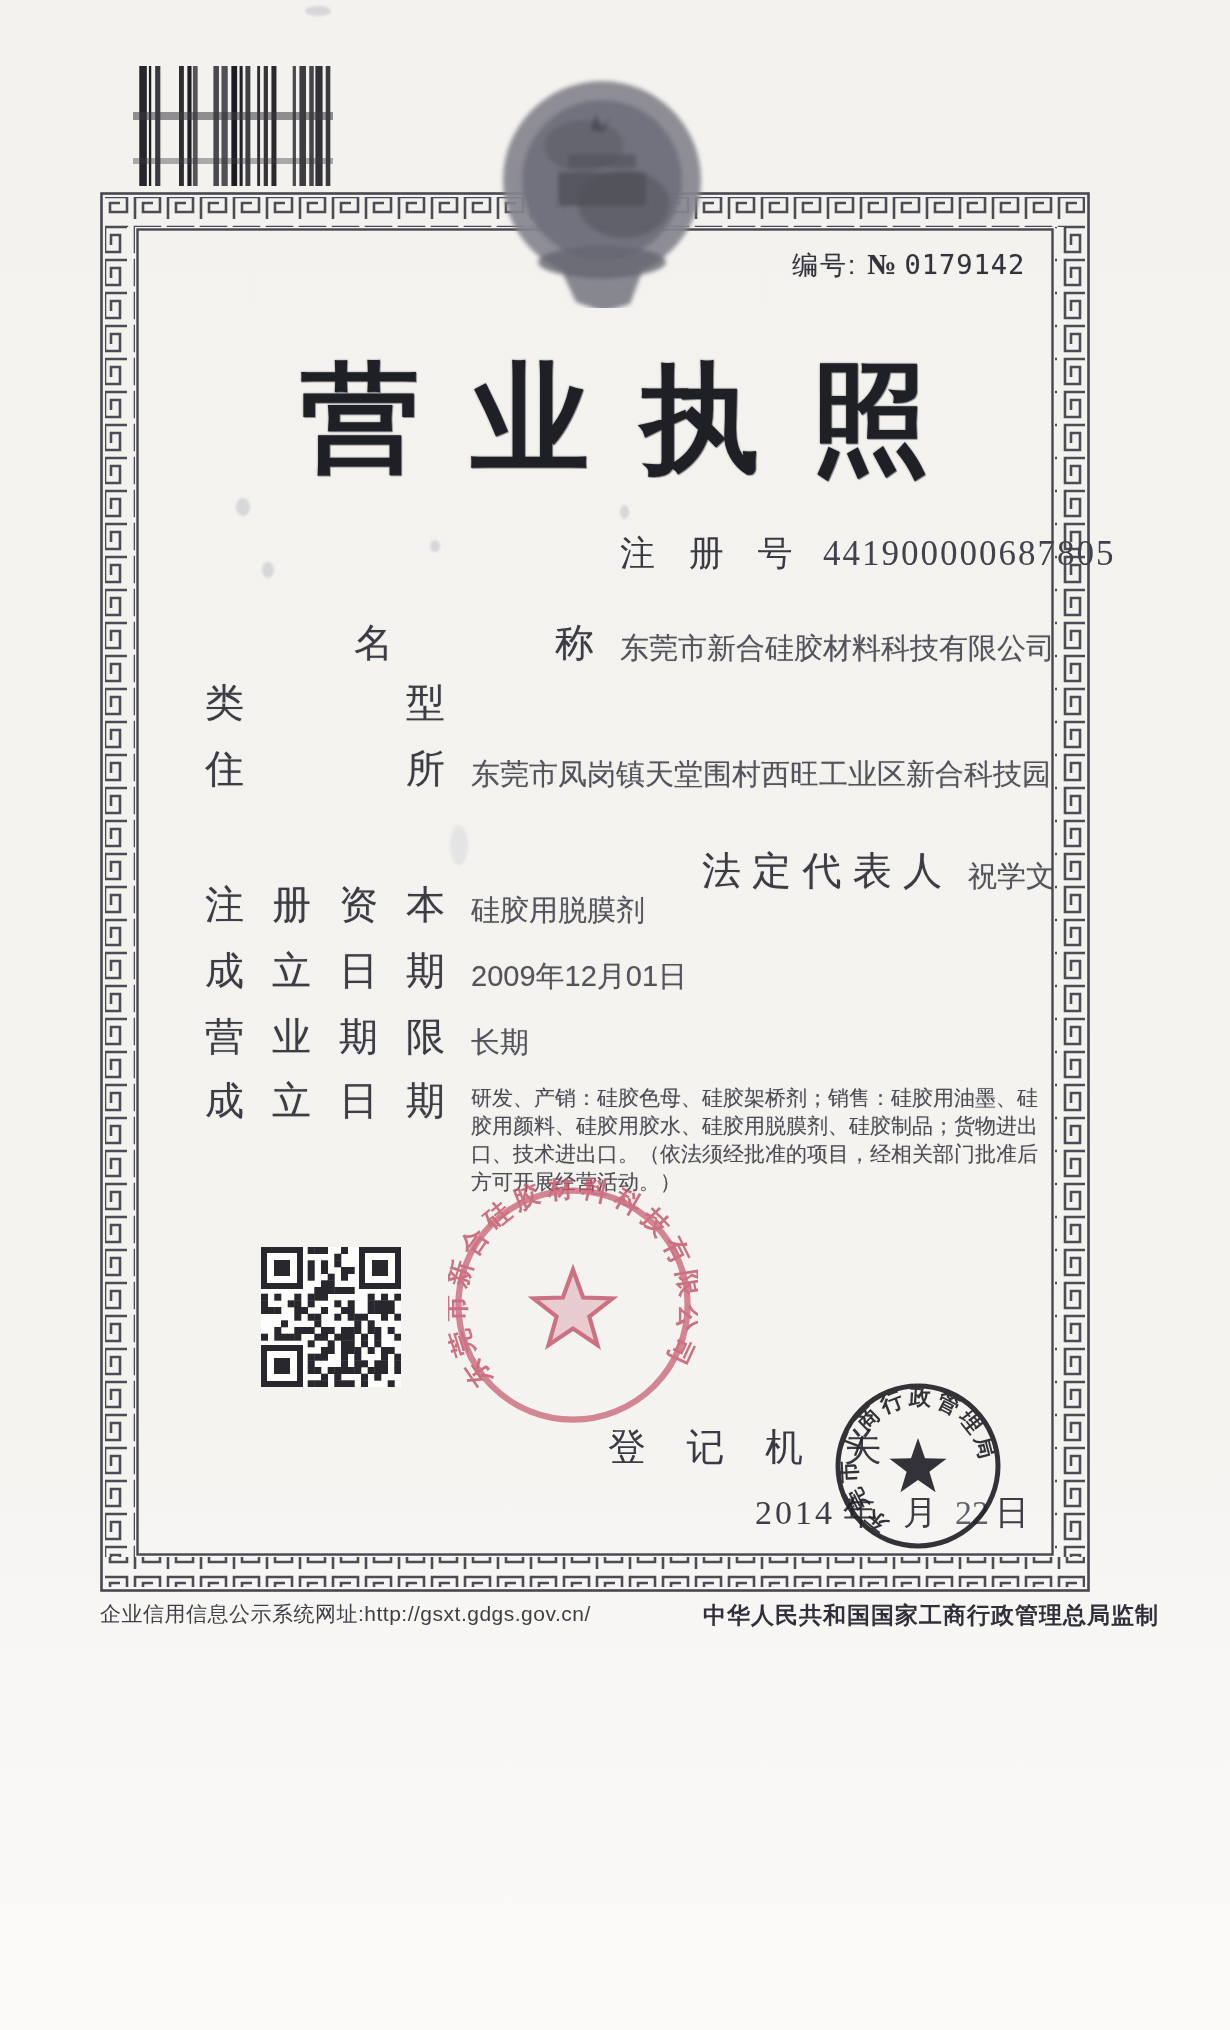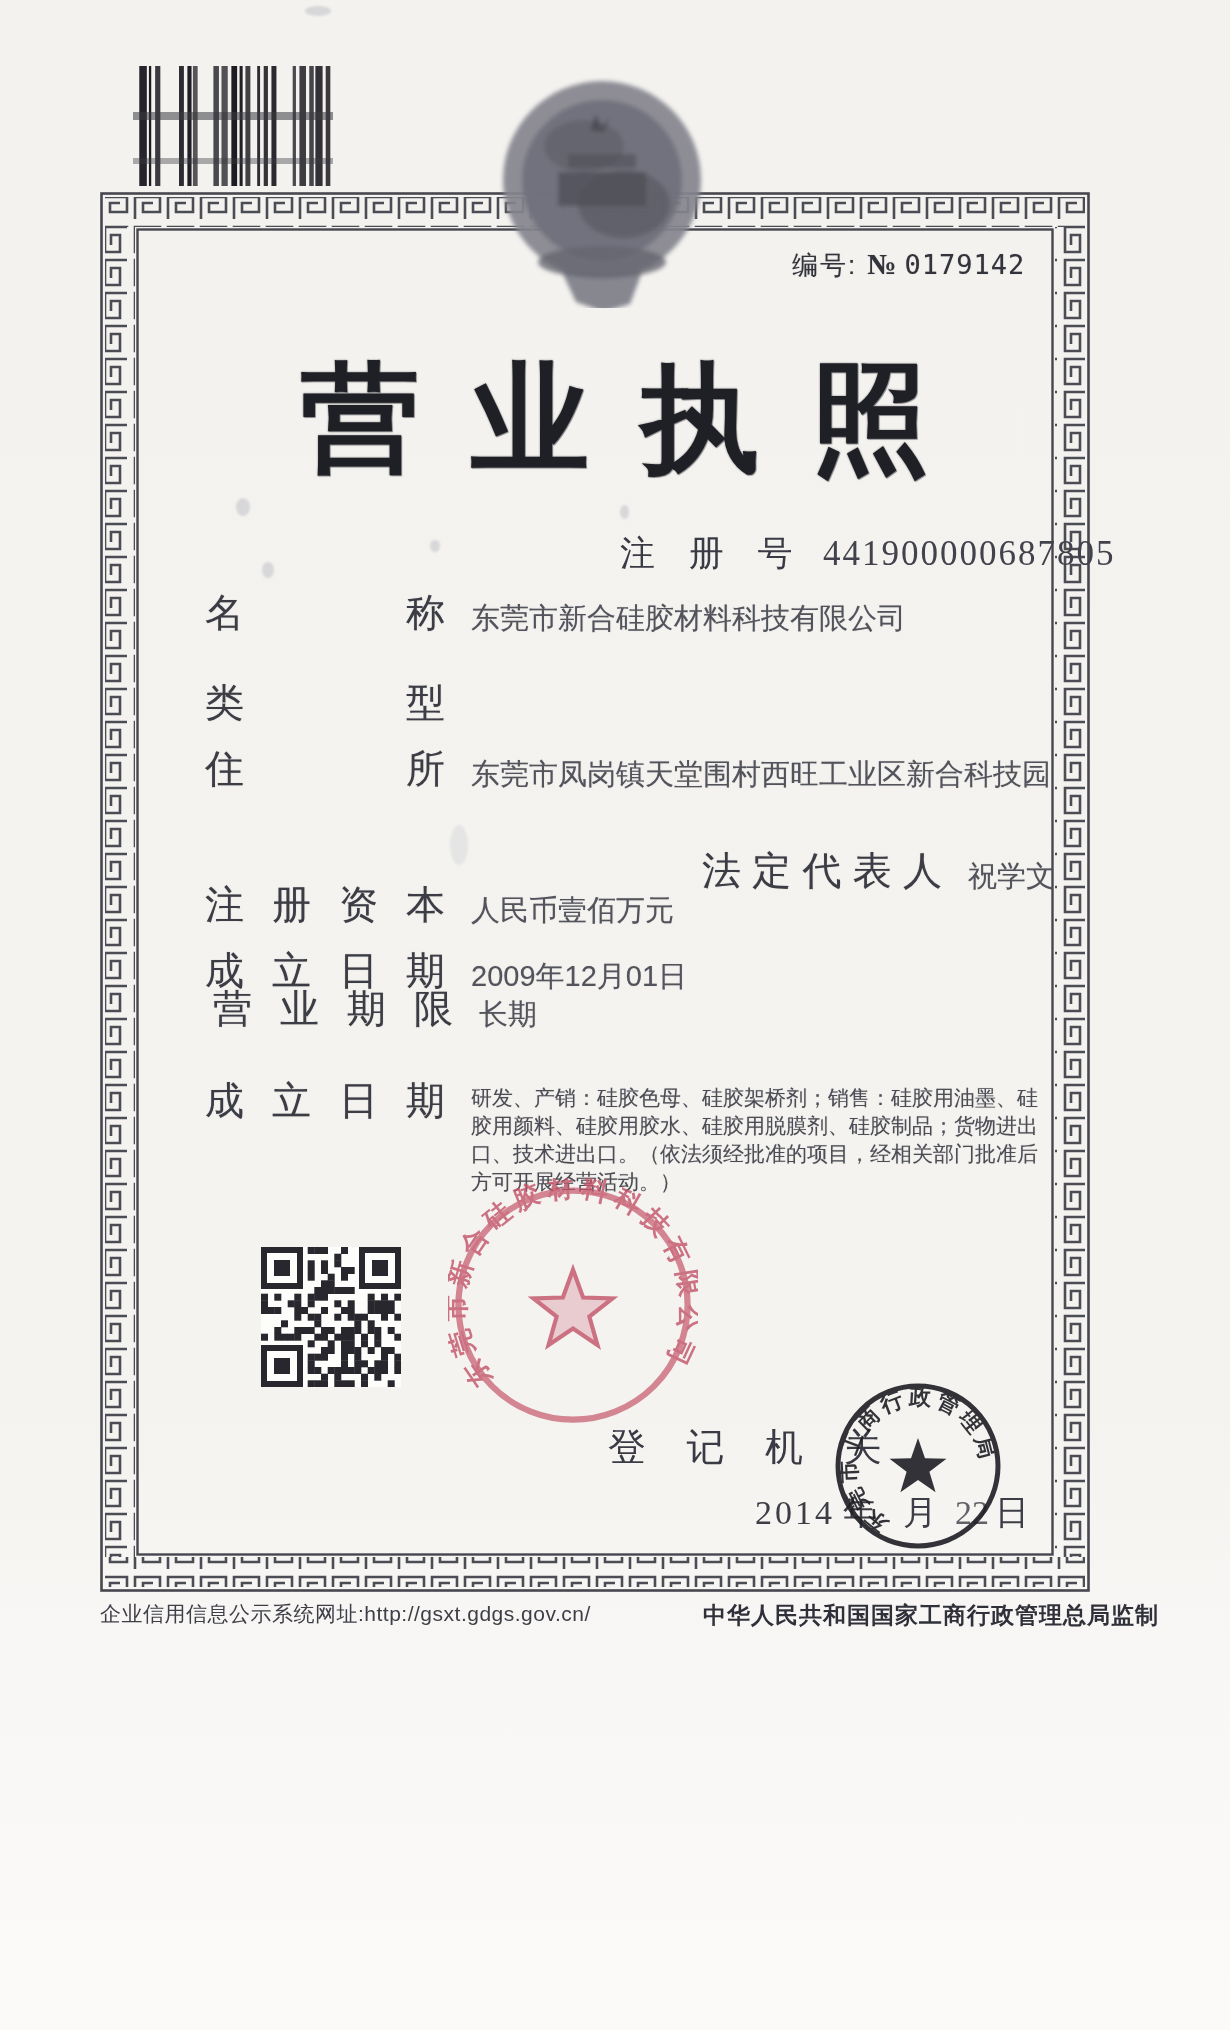--- a/index.html
+++ b/index.html
@@ -127,44 +127,44 @@
     <span>编号:</span><span class="numero">№</span><span class="serial-num">0179142</span>
   </div>
 
   <div class="abs title">营业执照</div>
 
   <div class="abs regno-row">
     <span class="regno-label">注 册 号</span>
     <span class="regno-value">441900000687805</span>
   </div>
 
-  <div class="abs field-row" style="top:592px;">
+  <div class="abs field-row" style="top:622px;justify-content:flex-end;">
     <div class="field-label">名称</div>
     <div class="field-value">东莞市新合硅胶材料科技有限公司</div>
   </div>
   <div class="abs field-row" style="top:682px;">
     <div class="field-label">类型</div>
   </div>
   <div class="abs field-row" style="top:748px;">
     <div class="field-label">住所</div>
     <div class="field-value">东莞市凤岗镇天堂围村西旺工业区新合科技园</div>
   </div>
   <div class="abs field-row" style="top:850px;justify-content:flex-end;">
     <div class="field-label">法定代表人</div>
     <div class="field-value">祝学文</div>
   </div>
   <div class="abs field-row" style="top:884px;">
     <div class="field-label">注册资本</div>
-    <div class="field-value">人民币壹佰万元</div>
+    <div class="field-value">硅胶用脱膜剂</div>
   </div>
   <div class="abs field-row" style="top:950px;">
     <div class="field-label">成立日期</div>
     <div class="field-value">2009年12月01日</div>
   </div>
-  <div class="abs field-row" style="top:988px;margin-left:8px;">
+  <div class="abs field-row" style="top:1016px;">
     <div class="field-label">营业期限</div>
     <div class="field-value">长期</div>
   </div>
   <div class="abs field-row" style="top:1080px;">
     <div class="field-label">成立日期</div>
     <div class="field-value small">研发、产销：硅胶色母、硅胶架桥剂；销售：硅胶用油墨、硅胶用颜料、硅胶用胶水、硅胶用脱膜剂、硅胶制品；货物进出口、技术进出口。（依法须经批准的项目，经相关部门批准后方可开展经营活动。）</div>
   </div>
 
   <svg class="abs" style="left:261px;top:1247px;" width="140" height="140">
     <rect x="0" y="0" width="140" height="140" fill="#fdfdfc"></rect>

